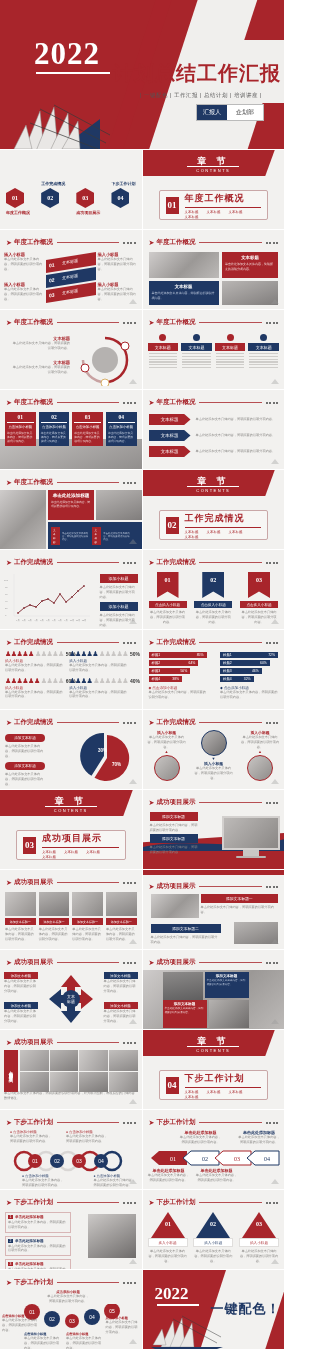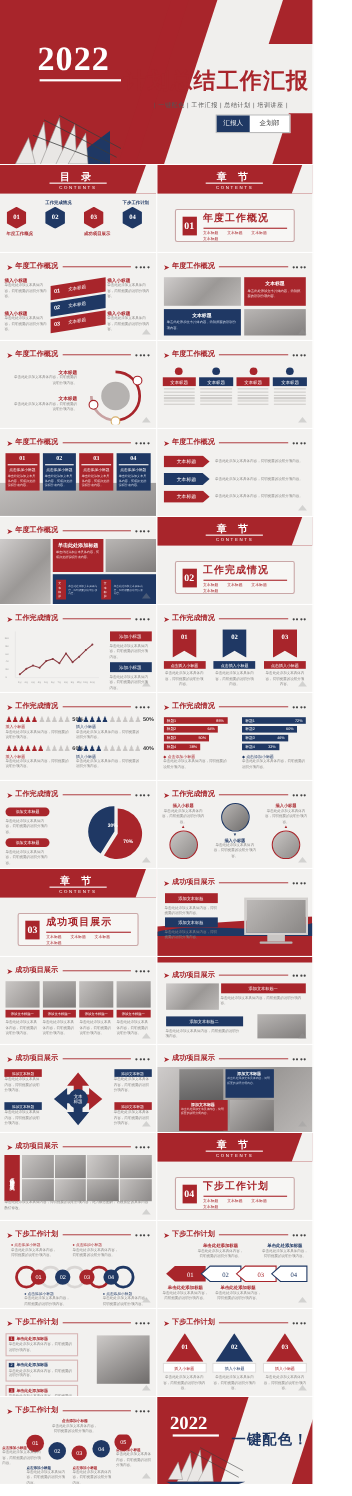--- a/index.html
+++ b/index.html
@@ -110,26 +110,20 @@
     </svg>
     <div class="t2">计划总结工作汇报</div>
     <div class="t3">| 一键配色 | 工作汇报 | 总结计划 | 培训讲座 |</div>
     <div class="btns">
       <b>汇报人</b>
       <s>企划部</s>
     </div>
   </div>
 
   <div class="slide">
-    <div class="sband">
-      <div class="t">目  录</div>
-      <div class="ul"></div>
-      <div class="c">CONTENTS</div>
-      <div class="corner"></div>
-    </div>
     <div style="position:absolute;left:6px;top:38px;right:6px;display:flex;align-items:center;justify-content:space-between;">
       <div style="text-align:center;">
         <div class="hex red-bg">01</div>
         <div style="font-size:4px;color:#a8252b;margin-top:2px;font-weight:bold;">年度工作概况</div>
       </div>
       <div style="text-align:center;margin-top:-14px;">
         <div style="font-size:4px;color:#1f3864;margin-bottom:2px;font-weight:bold;">工作完成情况</div>
         <div class="hex navy-bg">02</div>
       </div>
       <div style="text-align:center;">

